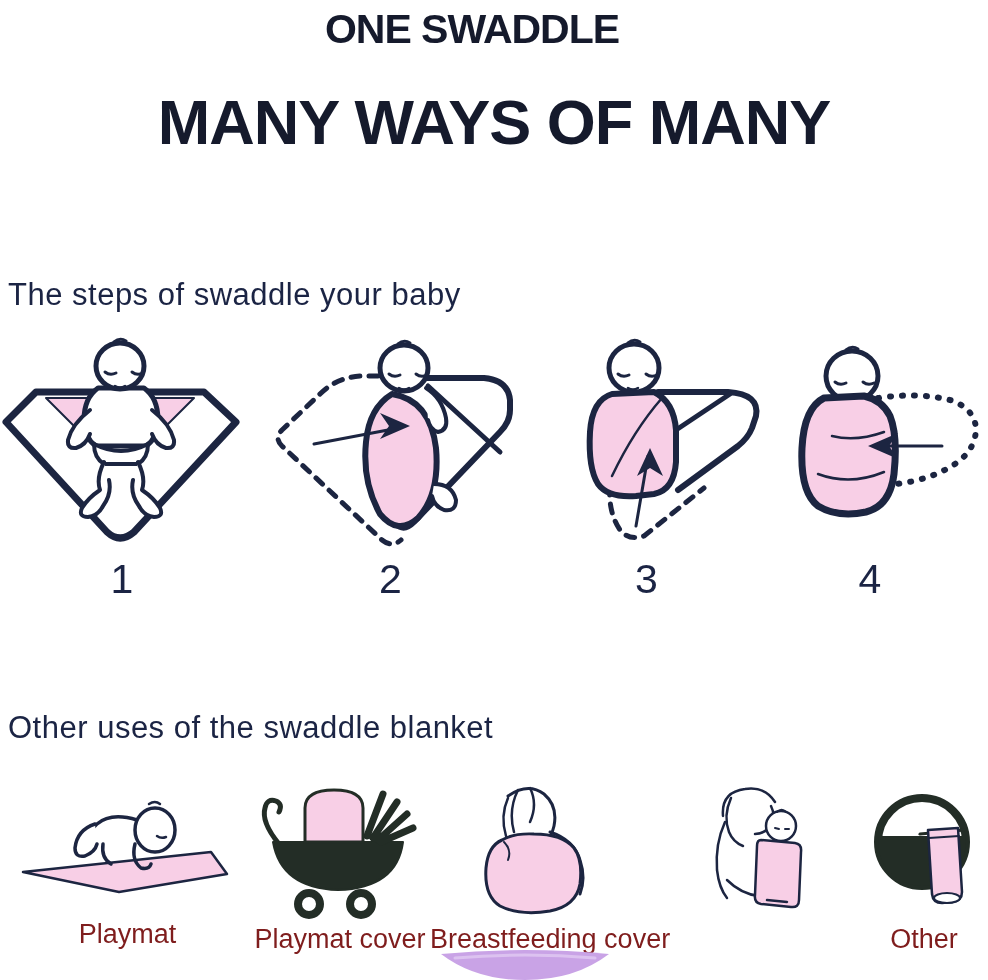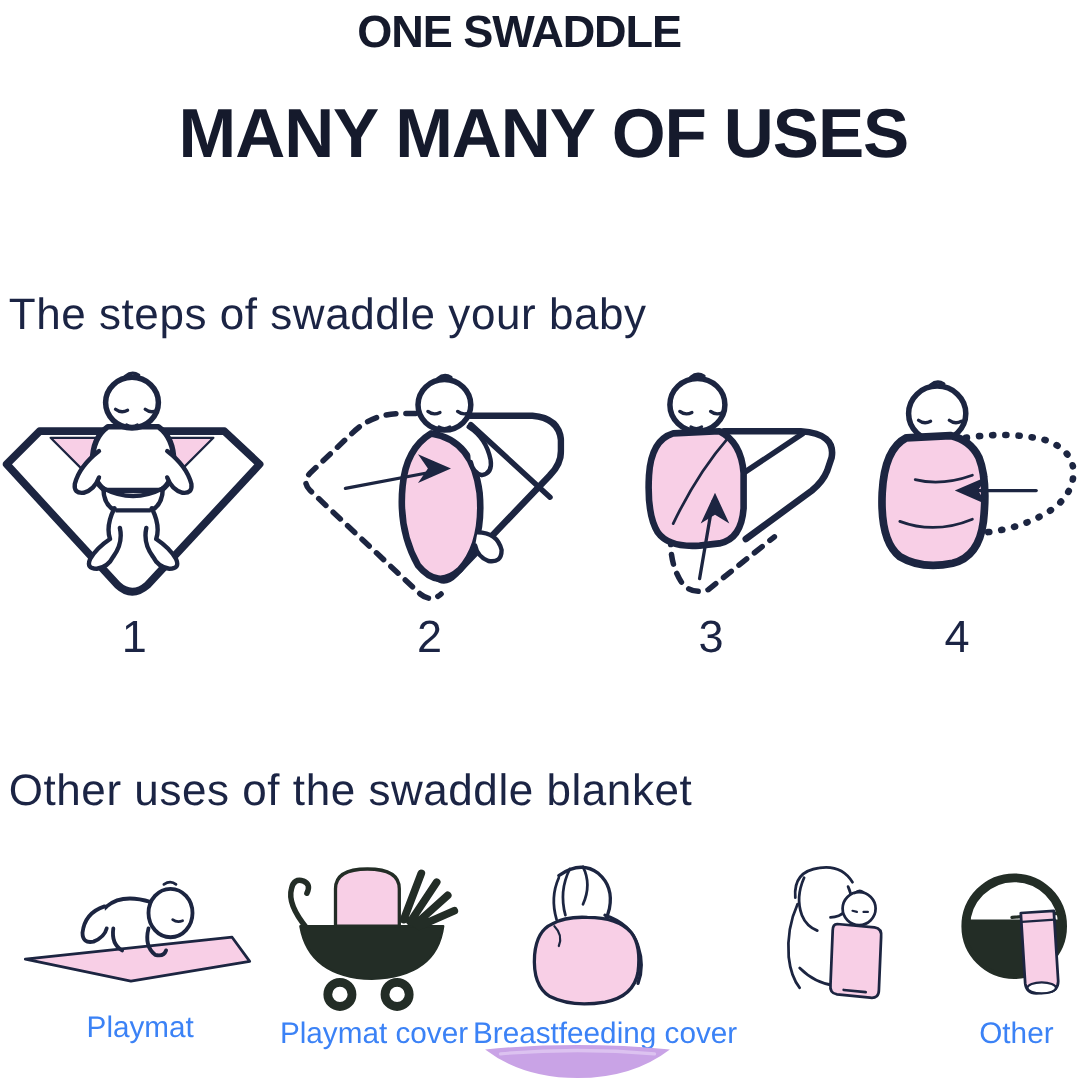--- a/index.html
+++ b/index.html
@@ -12,40 +12,41 @@
   .abs{position:absolute;}
   .title-small{
     top:6px;left:0;width:944px;text-align:center;
     font-size:41px;font-weight:bold;letter-spacing:-1px;color:#151a2c;
   }
   .title-big{
     top:86px;left:0;width:988px;text-align:center;
     font-size:63px;font-weight:bold;letter-spacing:-1px;color:#151a2c;
   }
   .section-heading{
-    font-size:40px;font-weight:400;letter-spacing:0.5px;color:#1b2444;
+    font-size:31px;font-weight:400;letter-spacing:0.5px;color:#1b2444;
     white-space:nowrap;
+    margin-top:13px;
   }
   .steps-heading{top:264px;left:8px;}
   .uses-heading{top:697px;left:8px;}
   .step-col{top:336px;text-align:center;}
   .step-col .num{
     margin-top:2px;font-size:41px;font-weight:400;color:#1b2444;letter-spacing:0;
   }
   .use-col{top:780px;text-align:center;}
   .use-col .lbl{
-    margin-top:4px;font-size:27px;font-weight:400;color:#3b82f6;white-space:nowrap;
+    margin-top:4px;font-size:27px;font-weight:400;color:#7f1d1d;white-space:nowrap;
   }
   svg{display:block;margin:0 auto;}
 </style>
 </head>
 <body>
 
 <div class="abs title-small">ONE SWADDLE</div>
-<div class="abs title-big">MANY MANY OF USES</div>
+<div class="abs title-big">MANY WAYS OF MANY</div>
 
 <div class="abs section-heading steps-heading">The steps of swaddle your baby</div>
 
 <div class="abs step-col" style="left:2px;width:240px;">
   <svg width="240" height="218" viewBox="0 0 240 218">
     <g fill="none" stroke="#1c2541" stroke-linecap="round" stroke-linejoin="round">
       <path d="M34 56 H202 L234 86 L132 196 Q118 208 105 196 L4 86 Z" fill="#ffffff" stroke-width="7"></path>
       <path d="M44 62 L102 62 L80 98 Z" fill="#f8cfe6" stroke-width="2"></path>
       <path d="M134 62 L192 62 L156 98 Z" fill="#f8cfe6" stroke-width="2"></path>
       <path d="M96 52 Q82 62 82 84 Q82 102 94 110 L144 110 Q156 102 156 84 Q156 62 142 52 Z" fill="#ffffff" stroke-width="5"></path>

